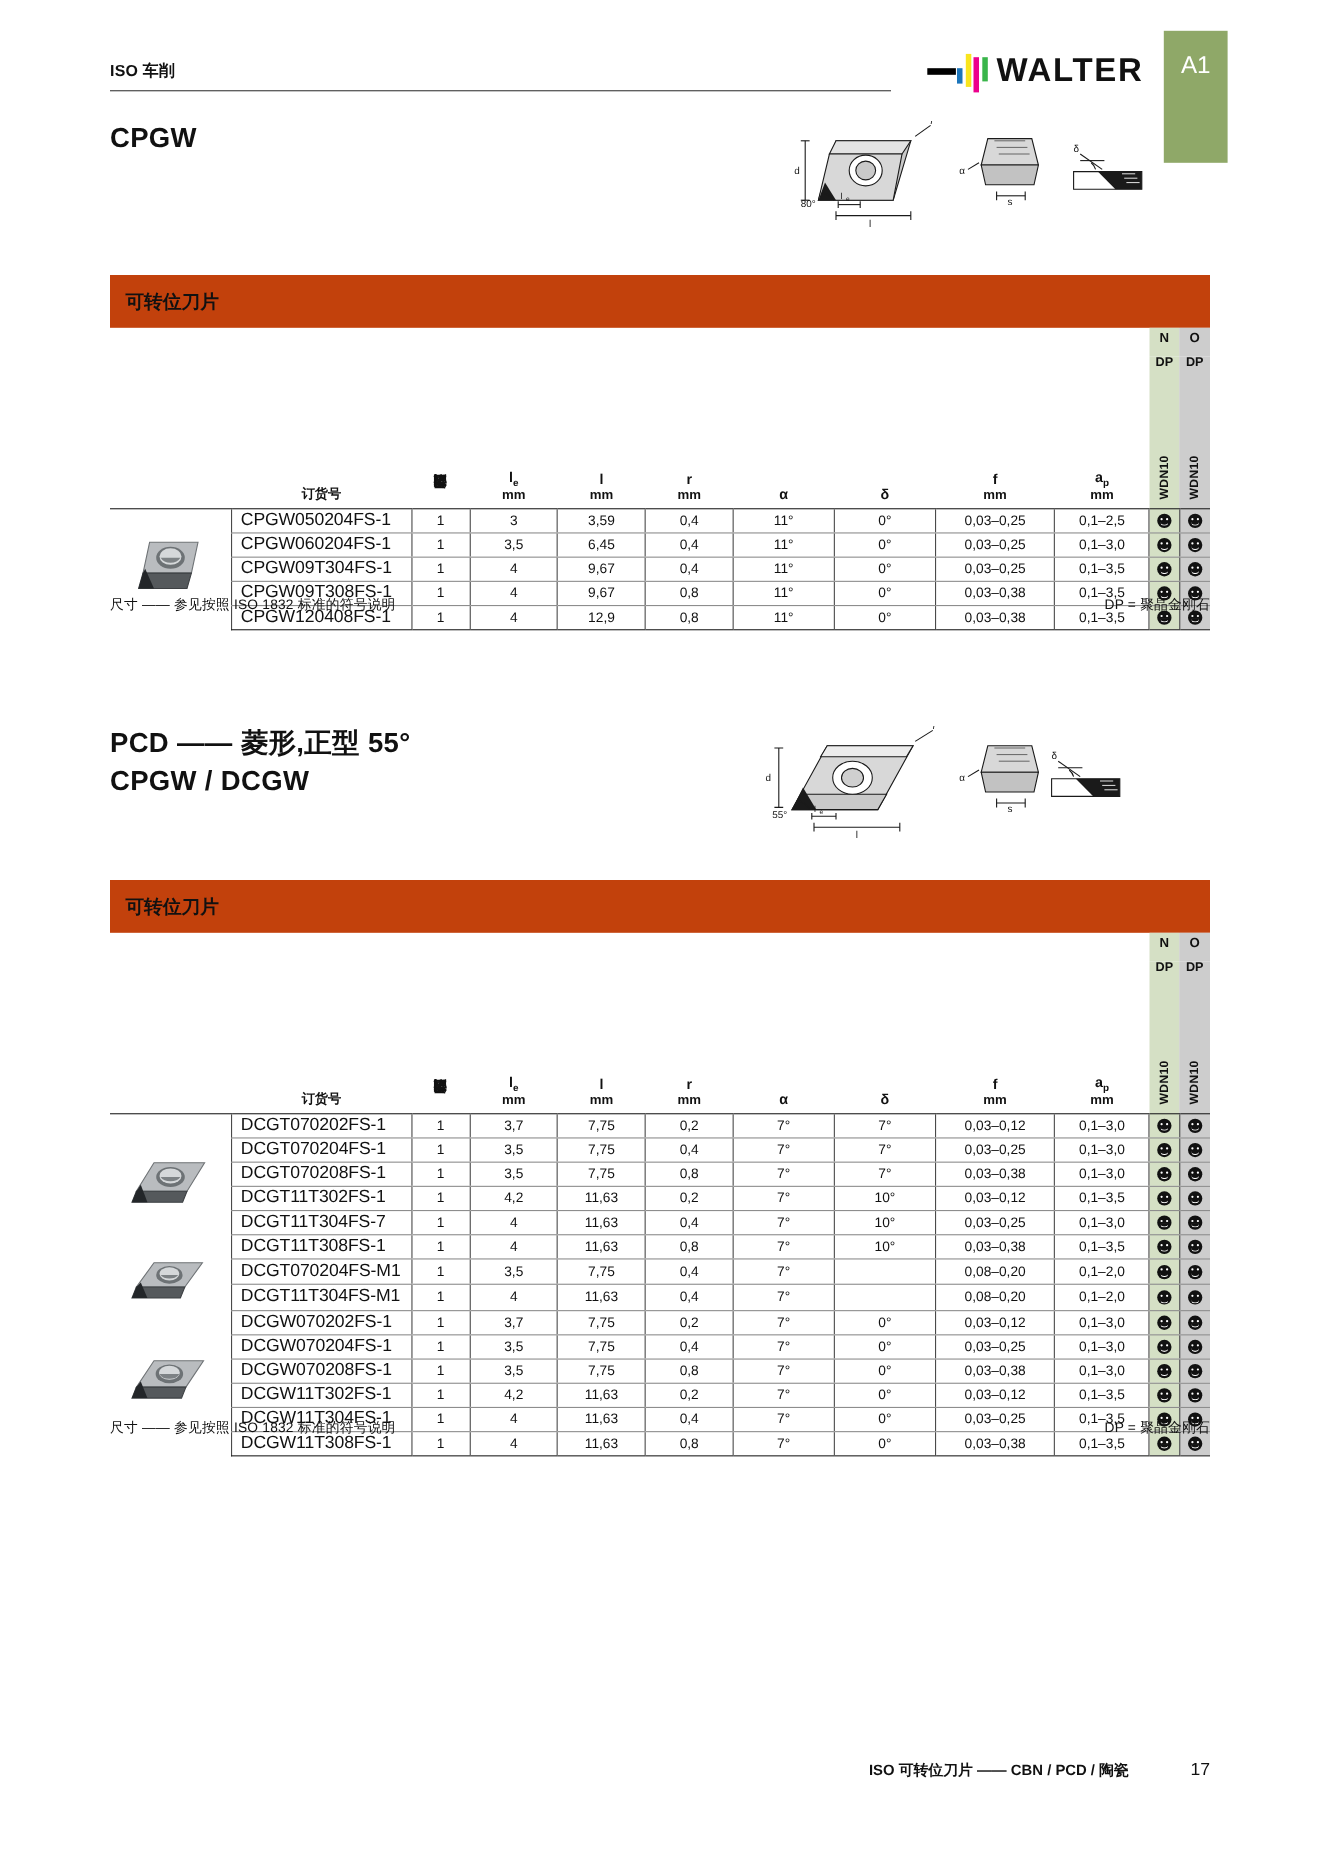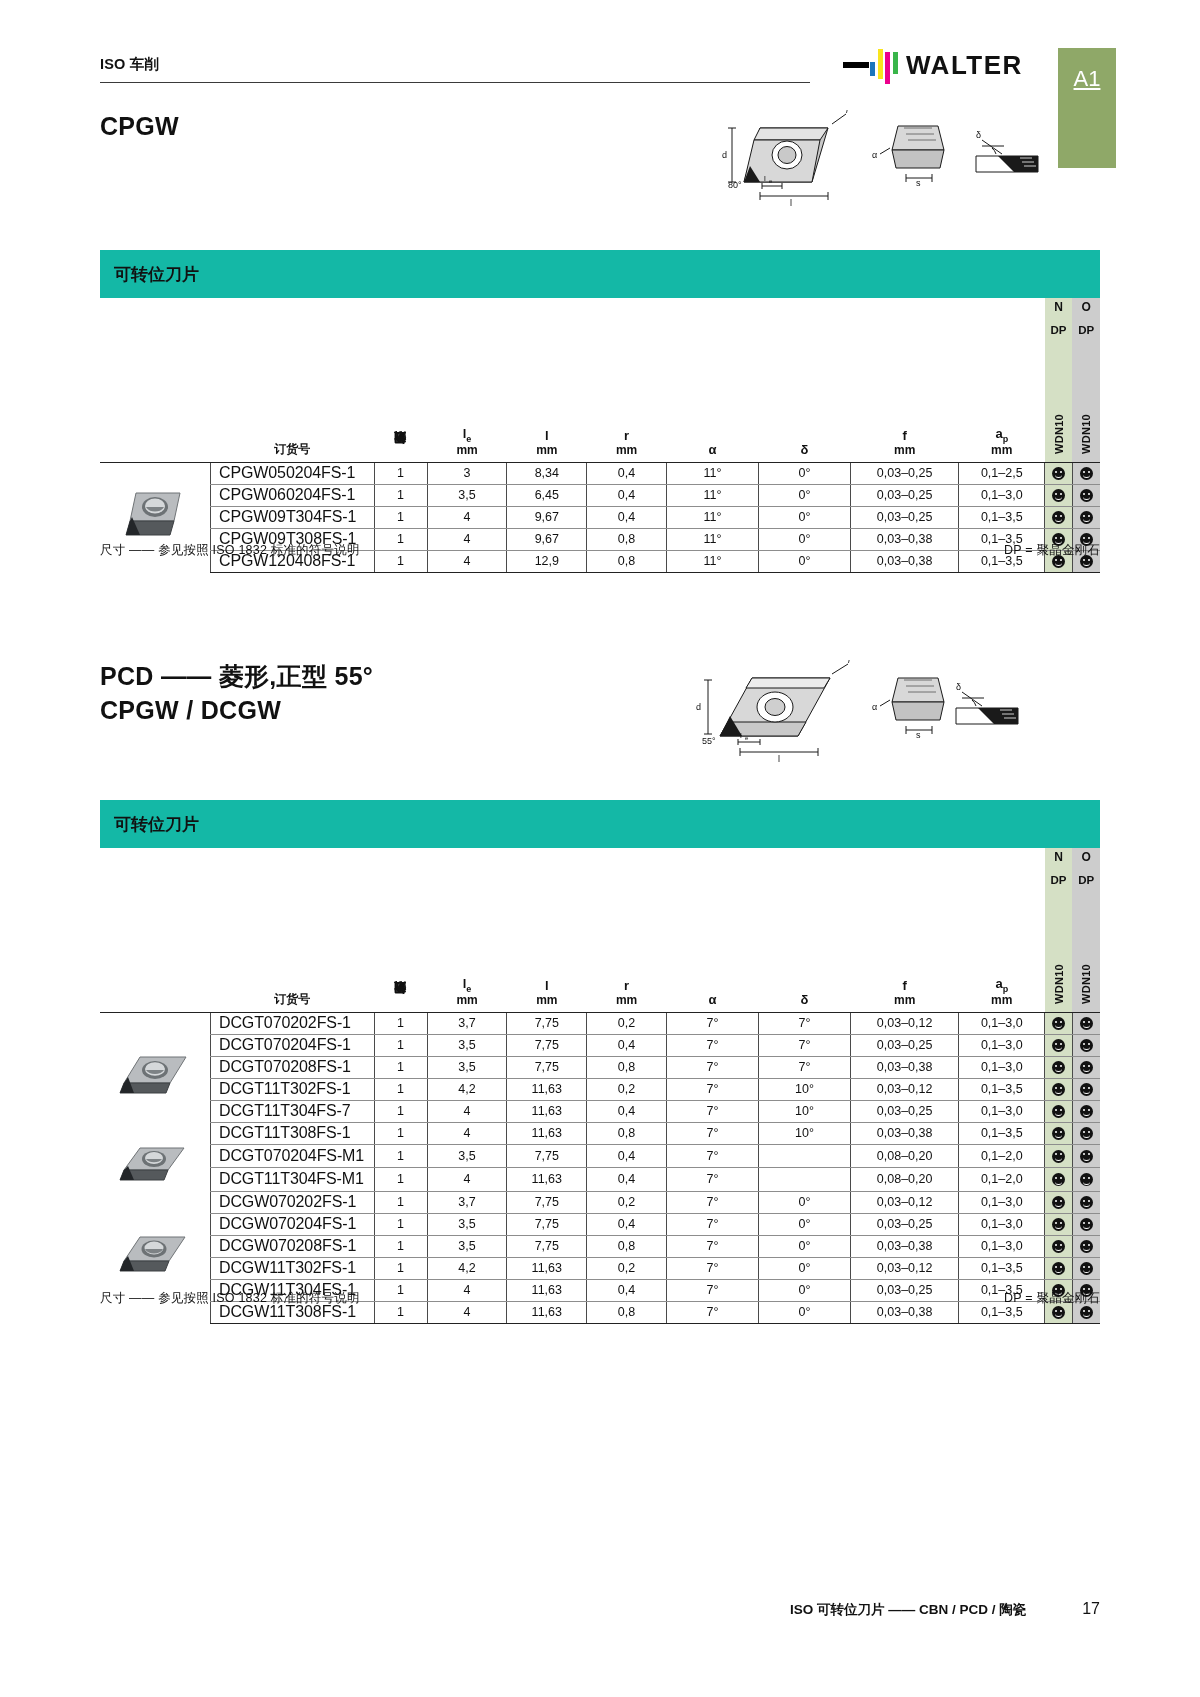--- a/index.html
+++ b/index.html
@@ -36,56 +36,55 @@
     position: absolute;
     left: 843px; top: 48px;
     display: flex; align-items: center; height: 34px;
   }
   .logo-dash { width: 26px; height: 6px; background: #000; margin-right: 1px; }
   .logo-bars { display: flex; align-items: center; height: 34px; margin-right: 6px; }
   .logo-bars i { display: block; width: 5px; margin-right: 2.5px; }
   .logo-wordmark {
     font-family: "Liberation Sans", sans-serif;
     font-weight: 700;
-    font-size: 26px;
+    font-size: 30px;
     letter-spacing: 1.5px;
     line-height: 1;
   }
   .tab-a1 {
     position: absolute;
-    left: 1058px; top: 48px;
+    left: 1058px; top: 28px;
     width: 58px; height: 120px;
     background: #8fa868;
     color: #ffffff;
     font-size: 22px;
     font-weight: 400;
     padding-top: 18px;
     text-align: center;
-    text-decoration: underline;
   }
 
   
   .section { position: absolute; left: 0; width: 1200px; }
   .sec-title {
     position: absolute;
     left: 100px; top: 0;
     font-size: 25px;
     font-weight: 700;
     letter-spacing: .3px;
     line-height: 1.35;
     white-space: nowrap;
   }
 
   
   .banner {
     position: absolute;
     left: 100px;
     width: 1000px;
     height: 48px;
-    background: #14b8a6;
+    background: #c2410c;
     font-size: 17px;
     font-weight: 700;
     padding: 13px 0 0 14px;
   }
 
   
   table.spec {
     position: absolute;
     left: 100px;
     width: 1000px;
@@ -397,21 +396,21 @@
             <polygon points="12,34 56,34 52,48 8,48" fill="#55595c" stroke="#3d4043"></polygon>
             <polygon points="8,48 22,48 14,30 12,34" fill="#232629"></polygon>
             <ellipse cx="37" cy="20" rx="13" ry="10" fill="#6d7275"></ellipse>
             <ellipse cx="37" cy="19" rx="10" ry="7.5" fill="#d5d8da"></ellipse>
             <path d="M28 20 A 10 8 0 0 0 46 20 Z" fill="#7d8285"></path>
           </svg>
         </td>
         <td class="ordcell vl">CPGW050204FS-1</td>
         <td class="vl">1</td>
         <td class="vl">3</td>
-        <td class="vl">8,34</td>
+        <td class="vl">3,59</td>
         <td class="vl">0,4</td>
         <td class="vl">11°</td>
         <td class="vl">0°</td>
         <td class="vl">0,03–0,25</td>
         <td class="vl">0,1–2,5</td>
         <td class="cell-n vl"><span class="smiley"></span></td>
         <td class="cell-o vl"><span class="smiley"></span></td>
       </tr>
       <tr class="drow">
         <td class="ordcell vl">CPGW060204FS-1</td>

